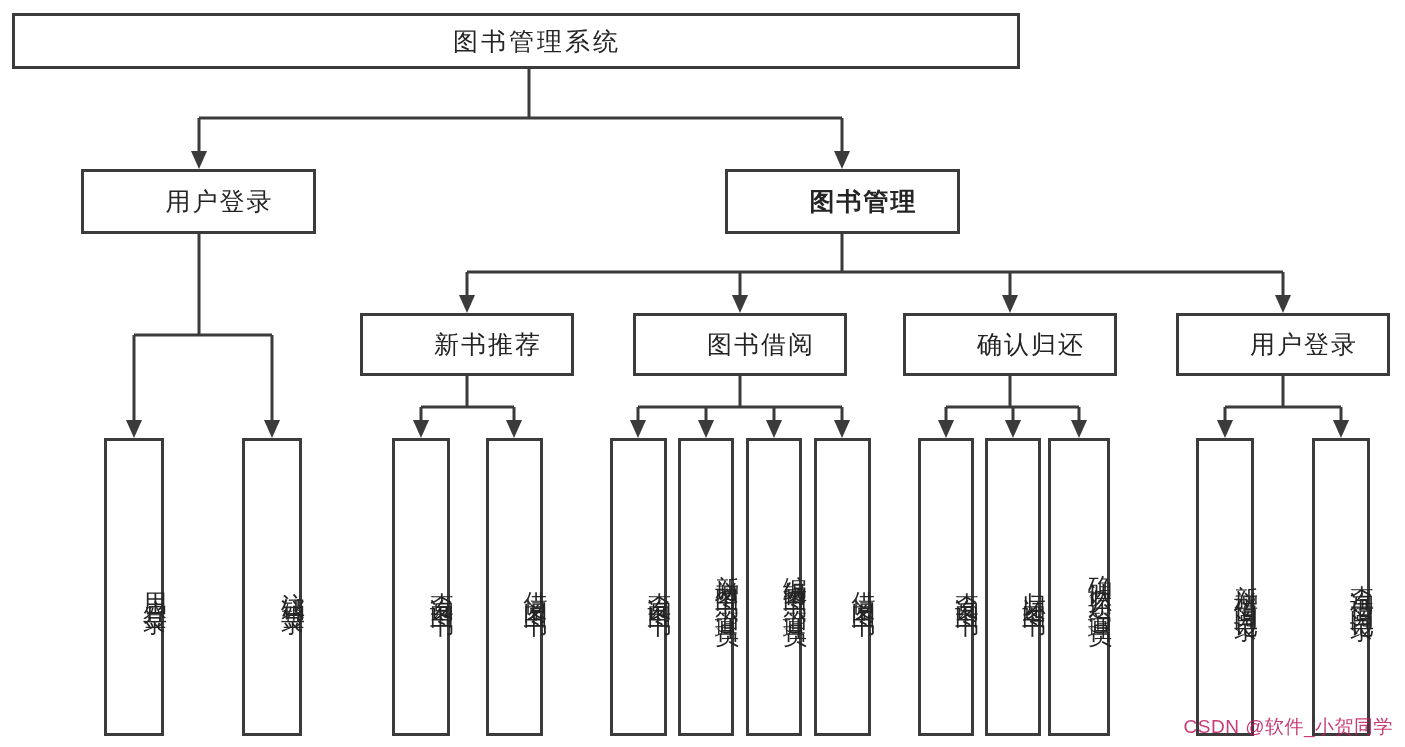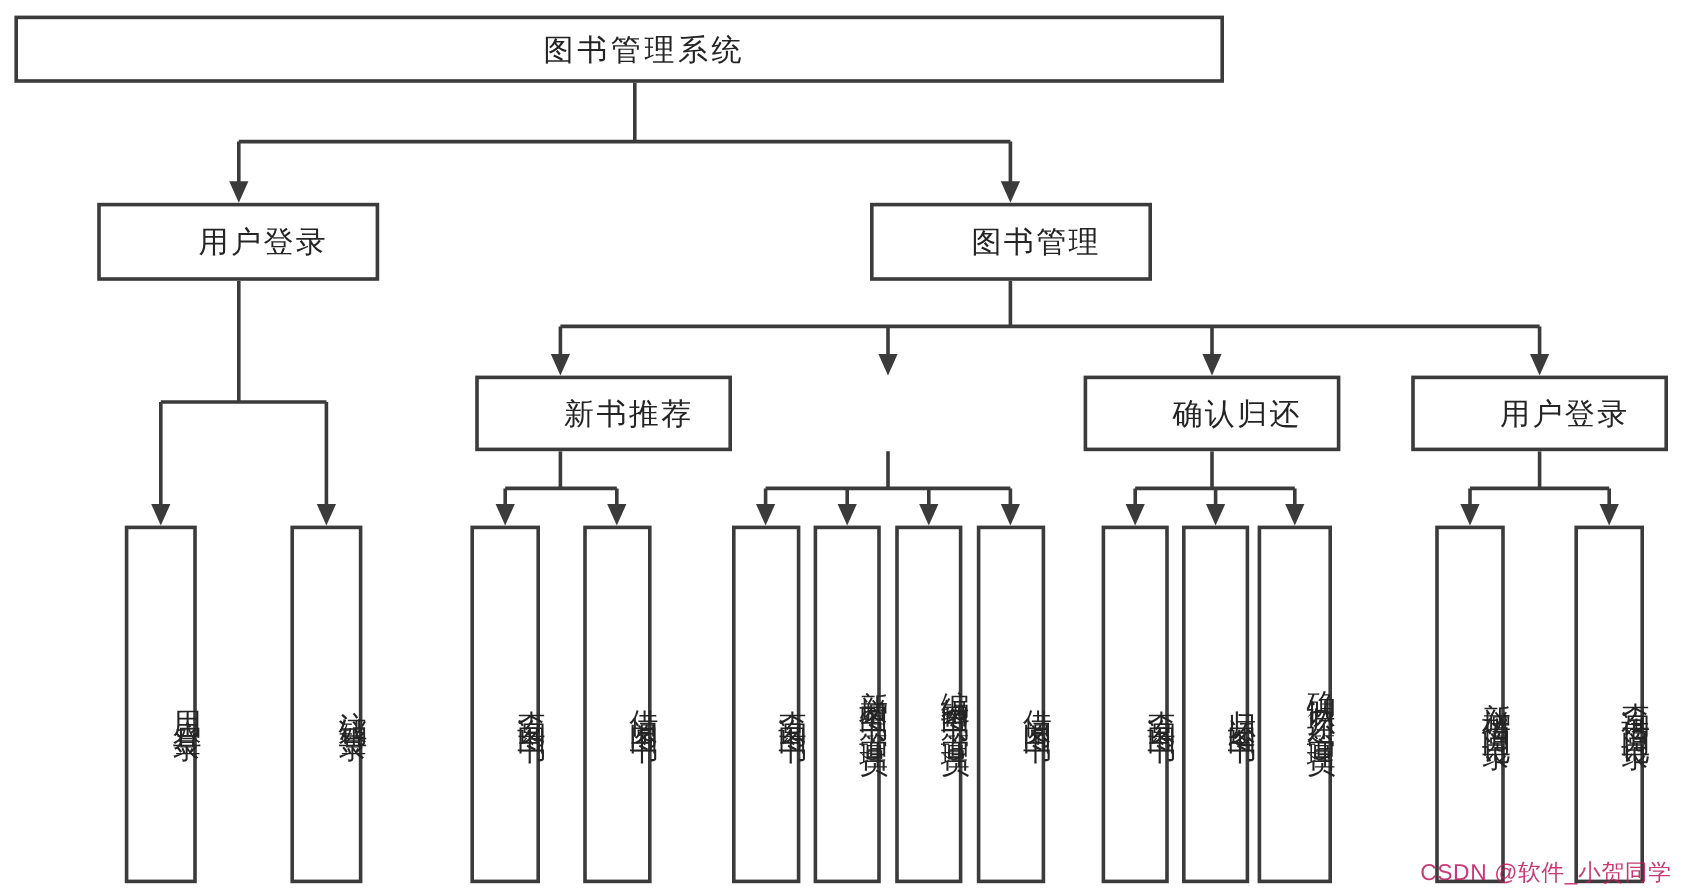--- a/index.html
+++ b/index.html
@@ -85,26 +85,29 @@
     </g>
   </svg>
 
   <div class="node hbox root" style="left:12px;top:13px;width:1008px;height:56px;">
     <span>图书管理系统</span>
   </div>
 
   <div class="node hbox" style="left:81px;top:169px;width:235px;height:65px;">
     <span>用户登录</span>
   </div>
-  <div class="node hbox" style="left:725px;top:169px;width:235px;height:65px;">
+  <div class="node hbox" style="left:725px;top:169px;width:235px;height:65px;font-weight:bold;">
     <span>图书管理</span>
   </div>
 
-  <div class="node hbox" style="left:360px;top:313px;width:214px;height:63px;margin-left:36px;">
+  <div class="node hbox" style="left:360px;top:313px;width:214px;height:63px;">
     <span>新书推荐</span>
+  </div>
+  <div class="node hbox" style="left:633px;top:313px;width:214px;height:63px;">
+    <span>图书借阅</span>
   </div>
   <div class="node hbox" style="left:903px;top:313px;width:214px;height:63px;">
     <span>确认归还</span>
   </div>
   <div class="node hbox" style="left:1176px;top:313px;width:214px;height:63px;">
     <span>用户登录</span>
   </div>
 
   <div class="node vbox" style="left:104px;top:438px;width:60px;height:298px;">
     <span>用户登录</span>

